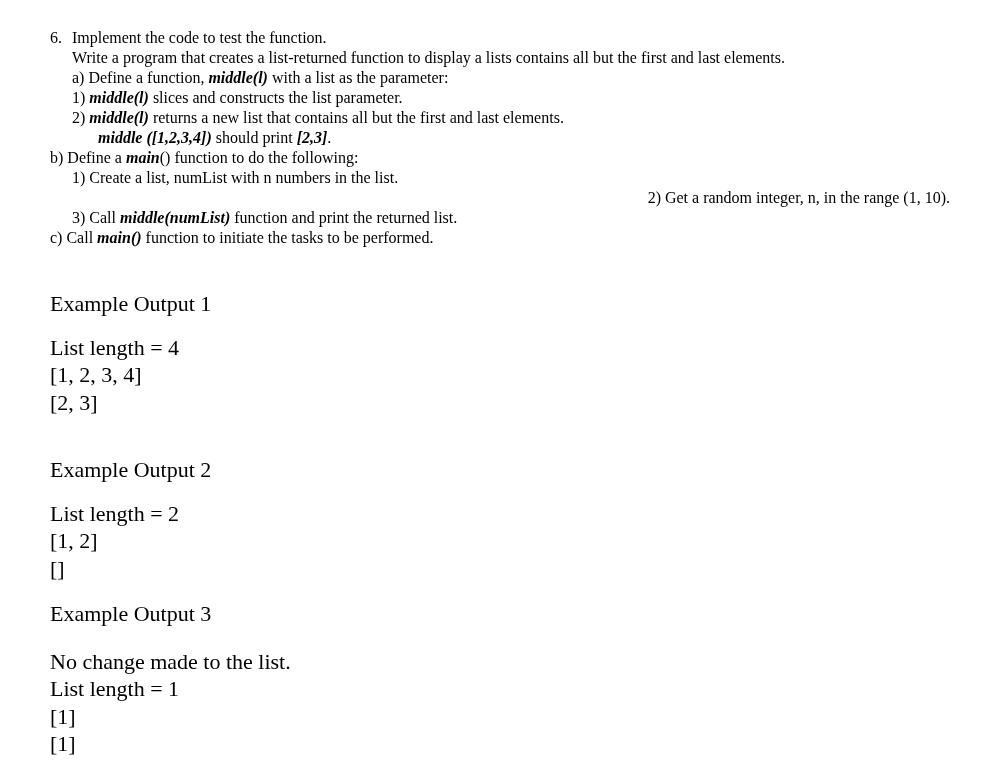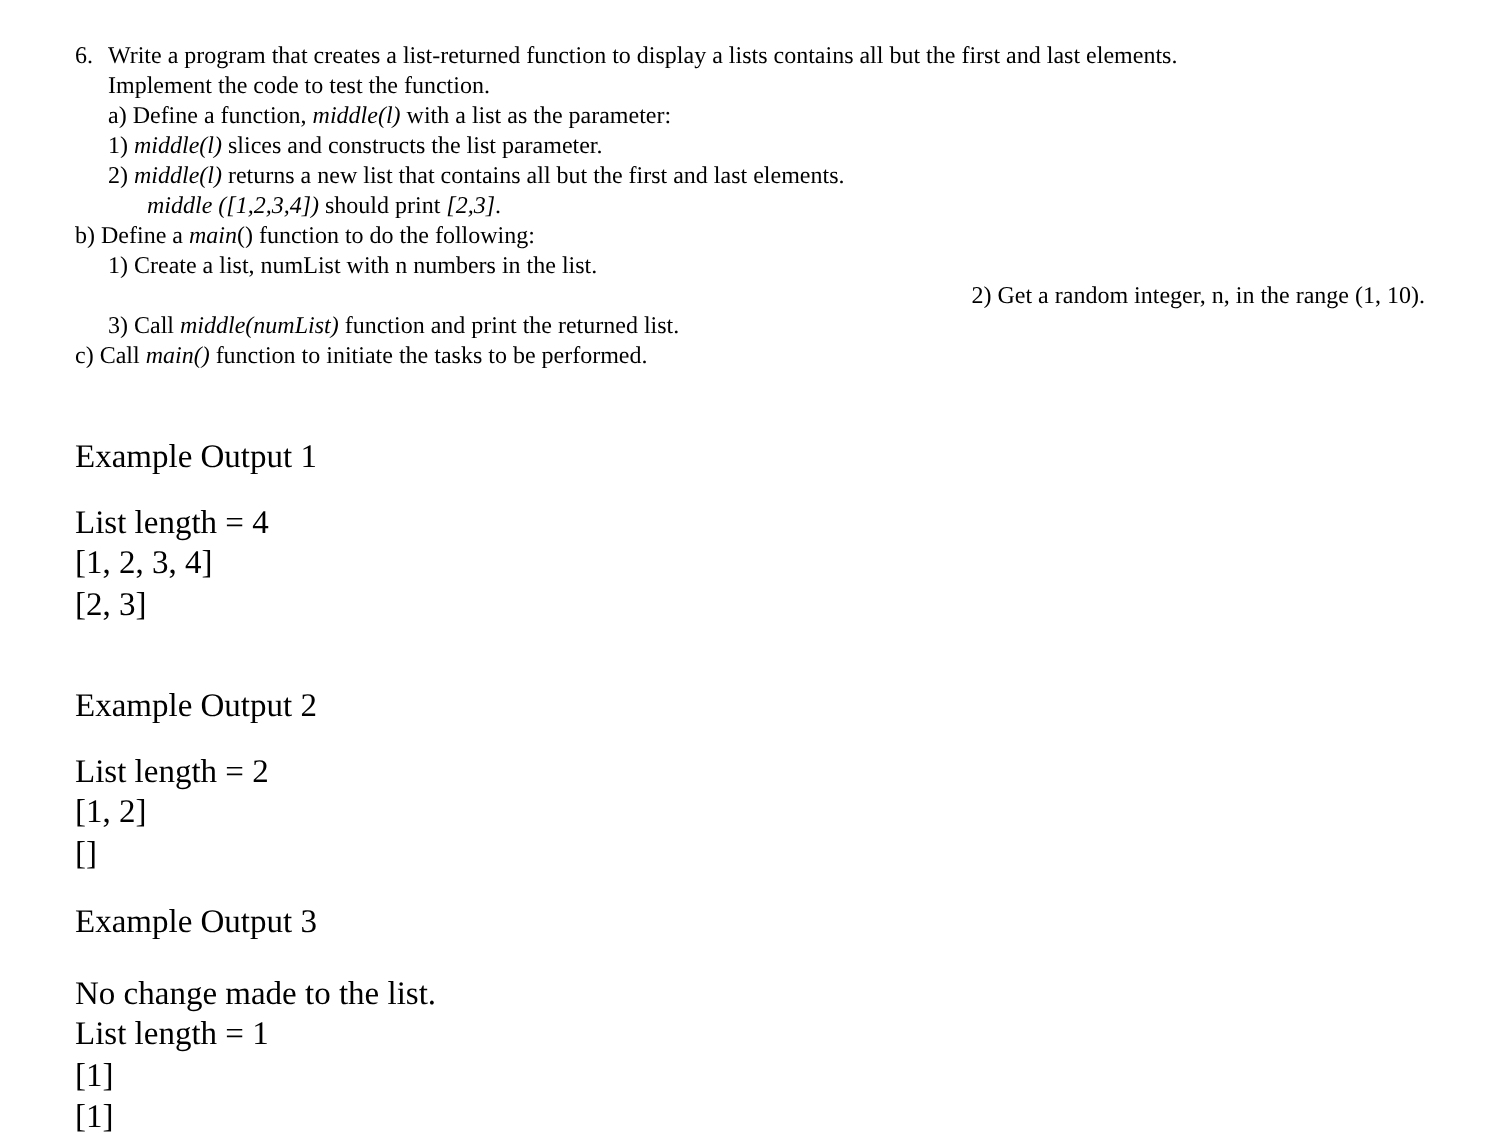--- a/index.html
+++ b/index.html
@@ -29,20 +29,21 @@
       padding-left: 22px;
     }
     .indent-deep {
       padding-left: 26px;
     }
     .part-b {
       margin-left: -22px;
     }
     .italic {
       font-style: italic;
+      font-weight: bold;
     }
     .output-section {
       margin-left: -22px;
       margin-top: 42px;
       font-family: Liberation Serif, serif;
       font-size: 22px;
       line-height: 1.25;
     }
     .mono-block {
       margin-top: 16px;
@@ -55,22 +56,22 @@
     .spacer-small {
       height: 18px;
     }
   </style>
 </head>
 <body>
 
 <div class="problem">
   <span class="problem-number">6.</span>
   <div class="problem-body">
+    <div>Implement the code to test the function.</div>
     <div>Write a program that creates a list-returned function to display a lists contains all but the first and last elements.</div>
-    <div>Implement the code to test the function.</div>
 
     <div>
       <span>a) Define a function, </span><span class="italic">middle(l)</span><span> with a list as the parameter:</span>
     </div>
     <div>
       <span>1) </span><span class="italic">middle(l)</span><span> slices and constructs the list parameter.</span>
     </div>
     <div>
       <span>2) </span><span class="italic">middle(l)</span><span> returns a new list that contains all but the first and last elements.</span>
     </div>

